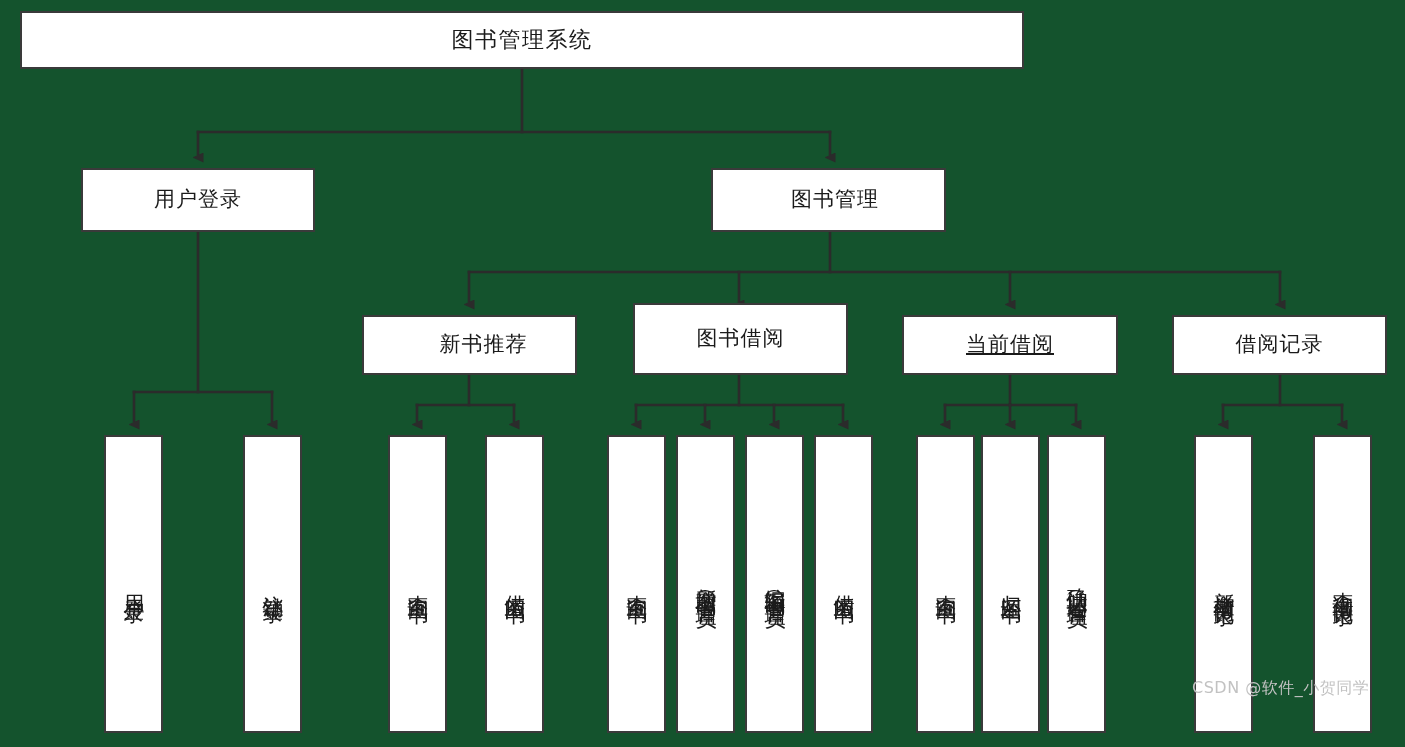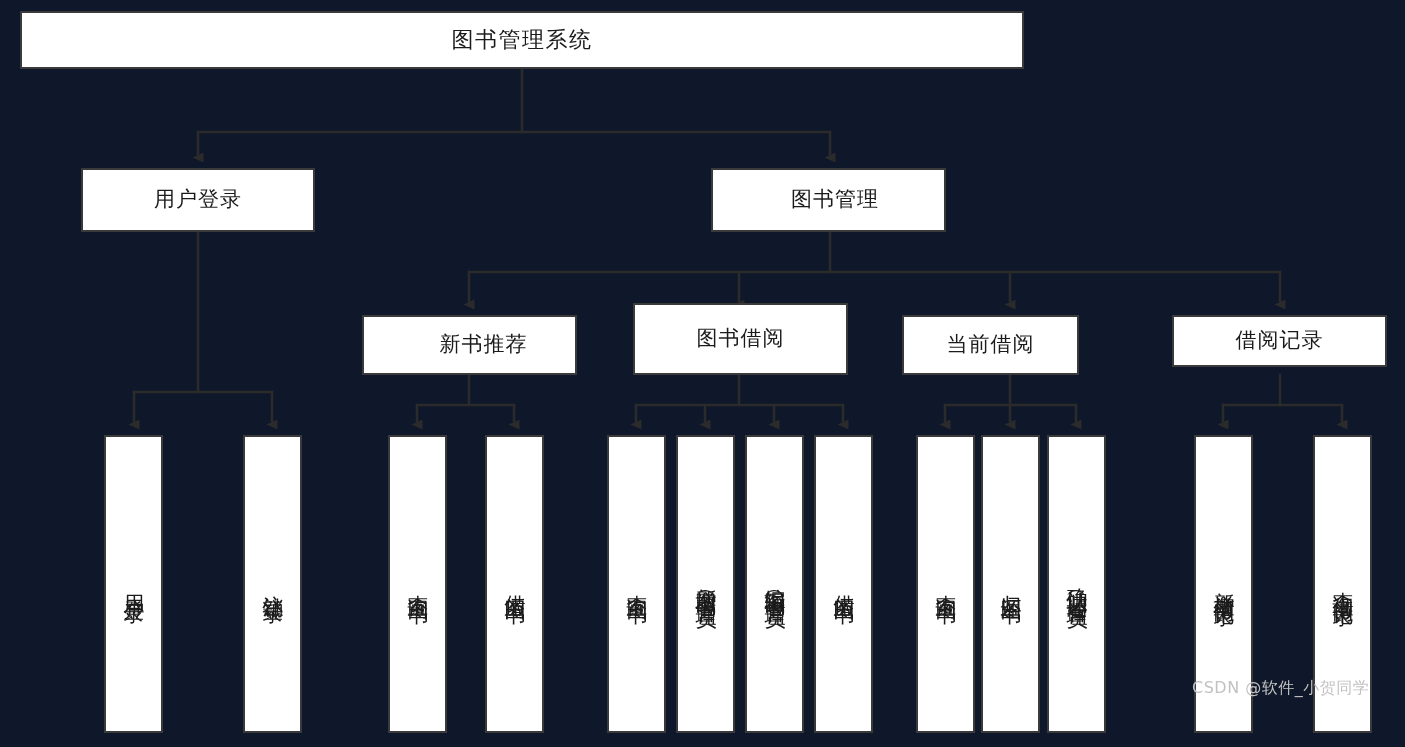--- a/index.html
+++ b/index.html
@@ -5,21 +5,21 @@
 <style>
   html,body{margin:0;padding:0;background:#ffffff;}
   body{
     font-family:"DejaVu Sans","Liberation Sans",sans-serif;
     color:#1a1a1a;
   }
   #canvas{
     position:relative;
     width:1405px;
     height:747px;
-    background:#0f172a;
+    background:#14532d;
     overflow:hidden;
   }
   #wires{
     position:absolute;
     left:0; top:0;
     width:1405px; height:747px;
     pointer-events:none;
   }
   .node{
     position:absolute;
@@ -134,25 +134,25 @@
   </div>
 
   <div class="node horiz" style="left:362px; top:315px; width:215px; height:60px;padding-left:28px;">
     <span class="label">新书推荐</span>
   </div>
 
   <div class="node horiz" style="left:633px; top:303px; width:215px; height:72px;">
     <span class="label">图书借阅</span>
   </div>
 
-  <div class="node horiz" style="left:902px; top:315px; width:177px; height:60px;">
+  <div class="node horiz" style="left:902px; top:315px; width:216px; height:60px;text-decoration:underline;">
     <span class="label">当前借阅</span>
   </div>
 
-  <div class="node horiz" style="left:1172px; top:315px; width:215px; height:52px;">
+  <div class="node horiz" style="left:1172px; top:315px; width:215px; height:60px;">
     <span class="label">借阅记录</span>
   </div>
 
   <div class="node vert" style="left:104px; top:435px; width:59px; height:298px;">
     <span class="label">用户登录</span>
   </div>
 
   <div class="node vert" style="left:243px; top:435px; width:59px; height:298px;">
     <span class="label">注销登录</span>
   </div>

